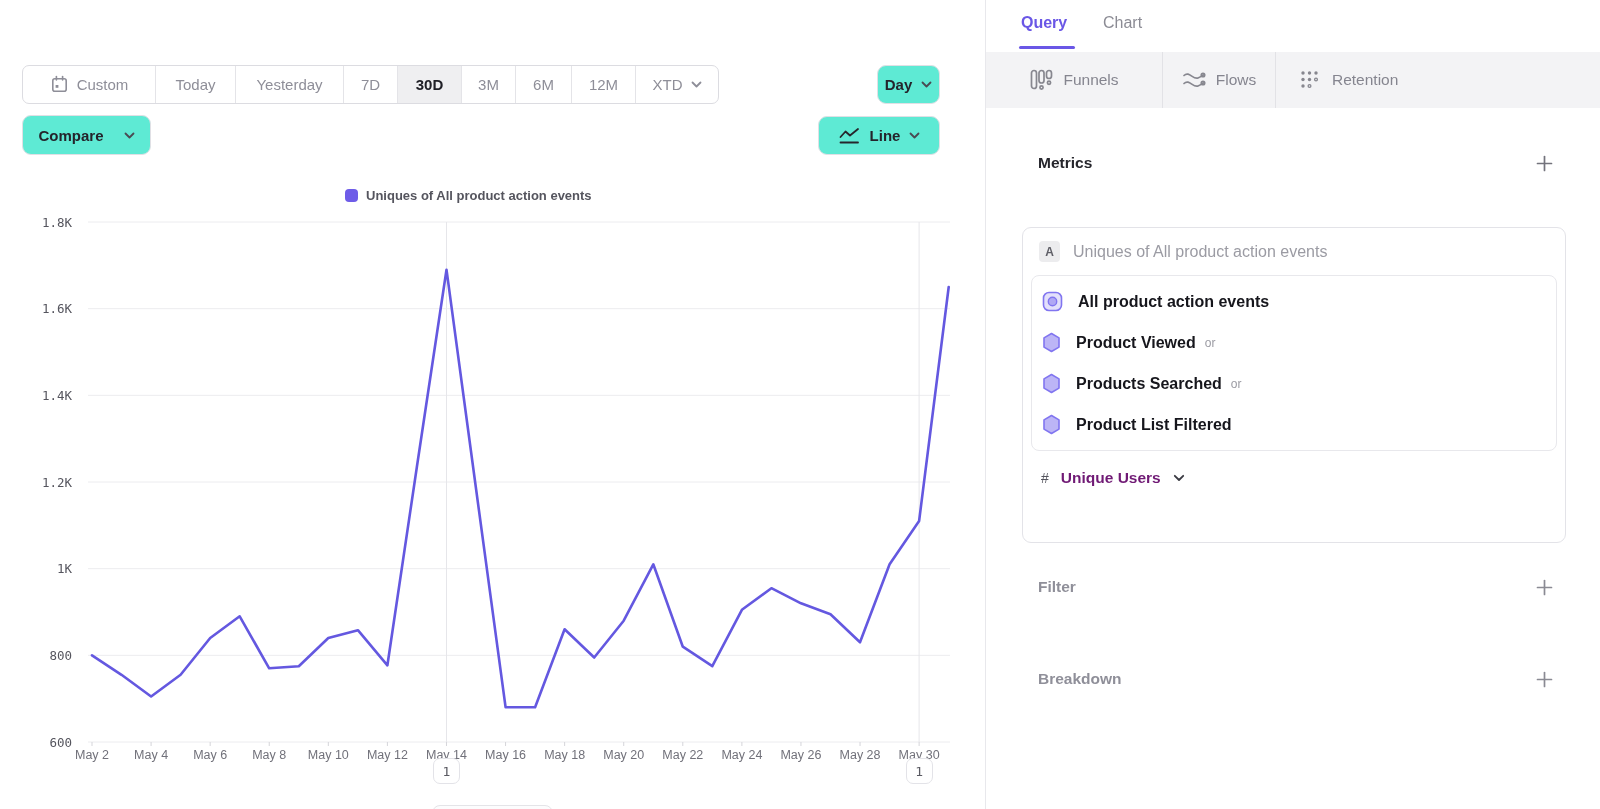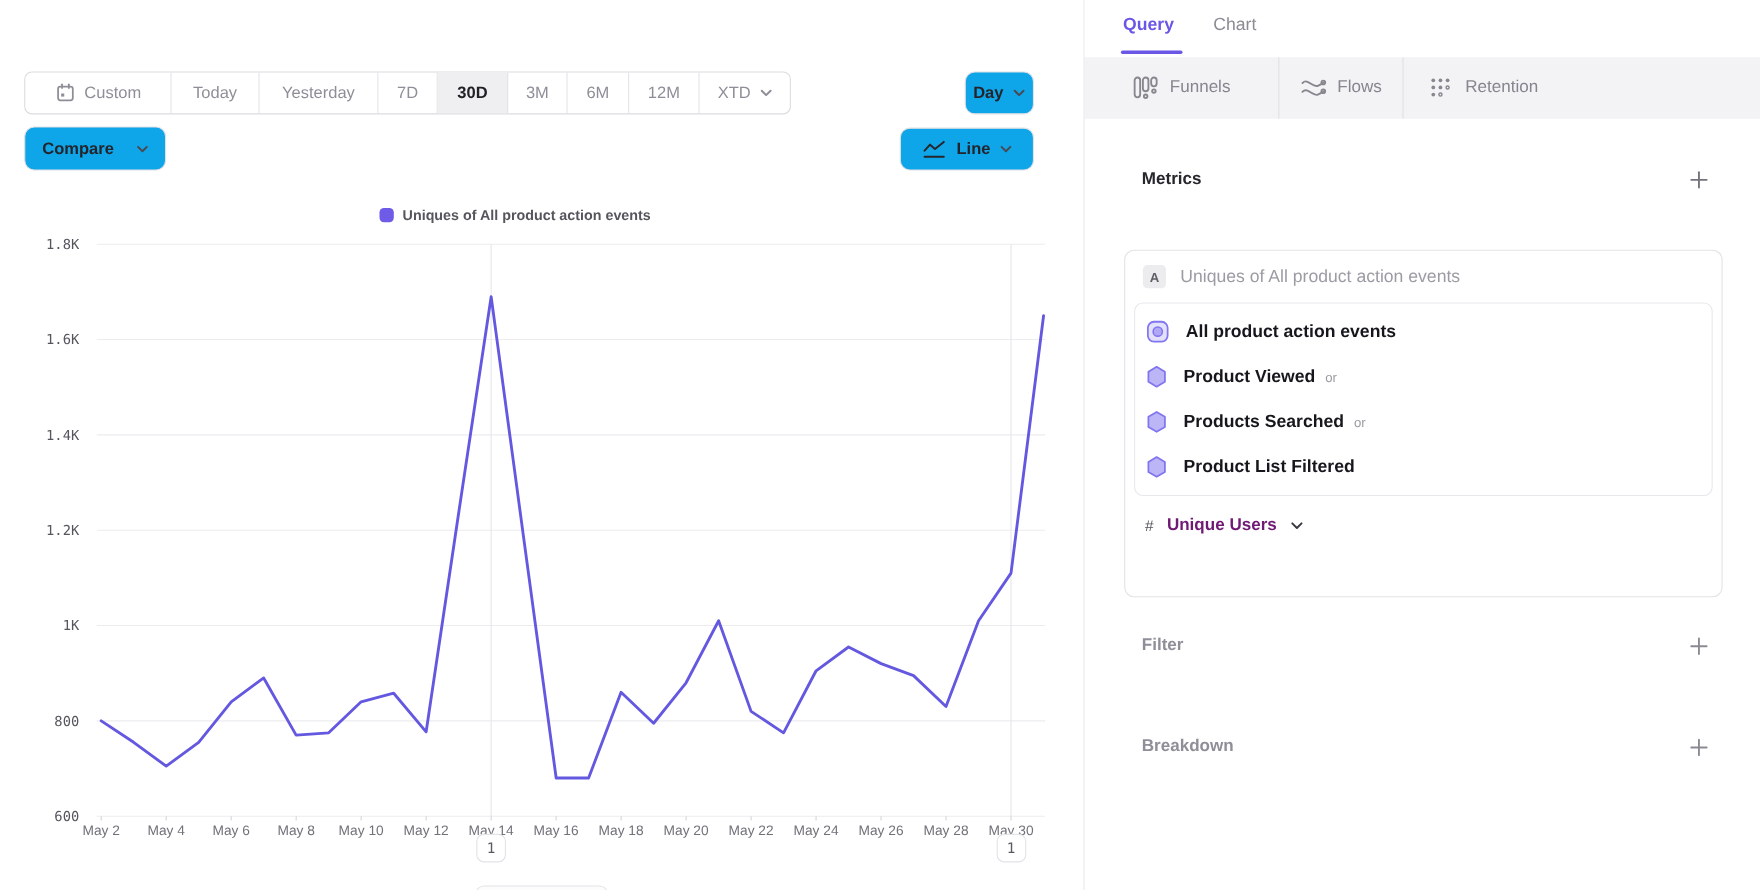--- a/index.html
+++ b/index.html
@@ -13,21 +13,21 @@
   .seg-group { position:absolute; left:22px; top:65px; height:39px; display:flex;
     border:1px solid #dcdce1; border-radius:7px; background:#fff; }
   .seg { display:flex; align-items:center; justify-content:center; gap:8px;
     font-size:15px; color:#8e8e98; border-right:1px solid #e4e4e8; cursor:pointer; }
   .seg:last-child { border-right:none; }
   .seg.active { background:#efeff1; color:#202027; font-weight:700; }
   .w-custom{width:133px}.w-today{width:80px}.w-yest{width:108px}.w-7d{width:54px}
   .w-30d{width:64px}.w-3m{width:54px}.w-6m{width:56px}.w-12m{width:64px}.w-xtd{width:82px}
 
   .btn { position:absolute; display:flex; align-items:center; justify-content:center; gap:9px;
-    background:#0ea5e9; border:1px solid #e0e0e5; border-radius:9px;
+    background:#5eead4; border:1px solid #e0e0e5; border-radius:9px;
     font-size:15px; font-weight:700; color:#24242b; cursor:pointer; }
   .day-btn  { left:877px; top:65px;  width:63px;  height:39px; }
   .compare-btn { left:22px; top:115px; width:129px; height:40px;gap:20px; }
   .line-btn { left:818px; top:116px; width:122px; height:39px; }
 
   .legend { position:absolute; left:345px; top:188px; display:flex; align-items:center; gap:8px; }
   .legend-swatch { width:13px; height:13px; border-radius:4px; }
   .legend-label { font-size:13px; font-weight:700; color:#55555e; }
 
   #chart-svg { position:absolute; left:0; top:0; }

